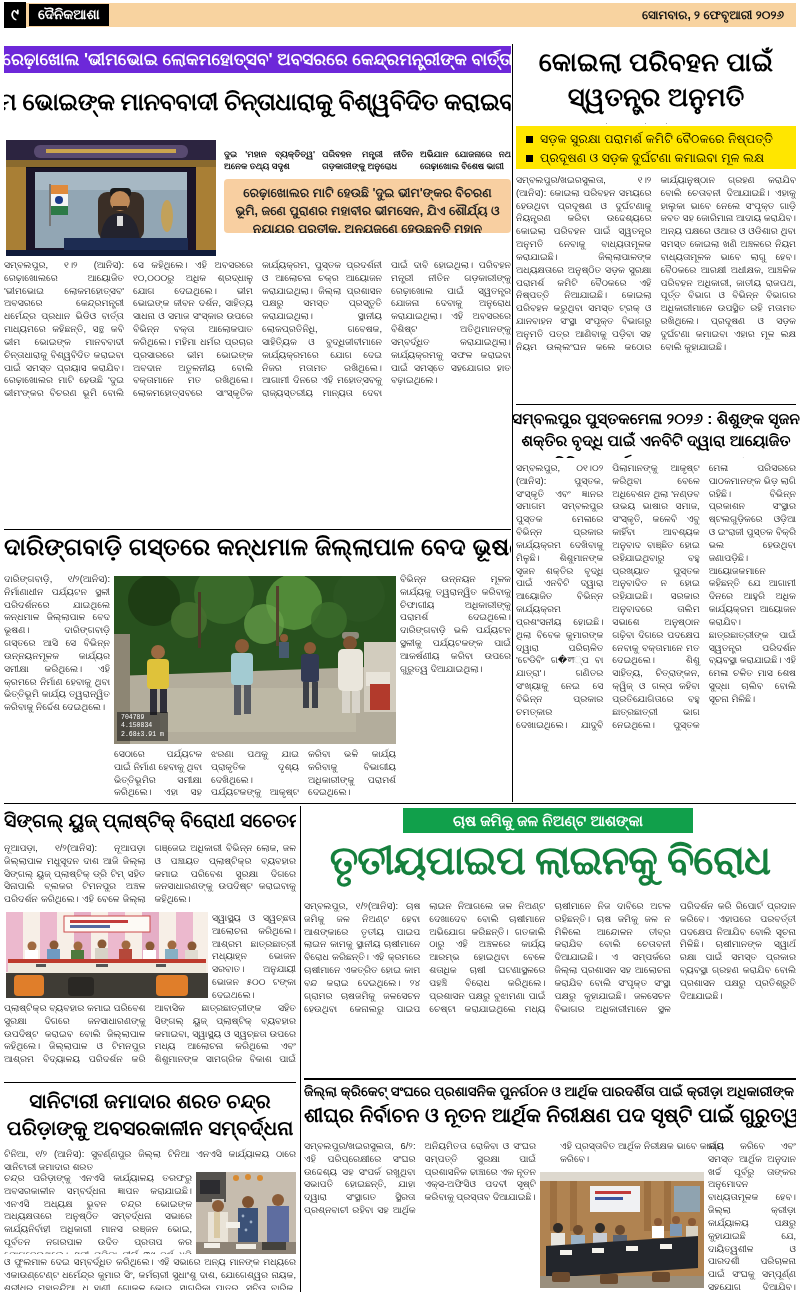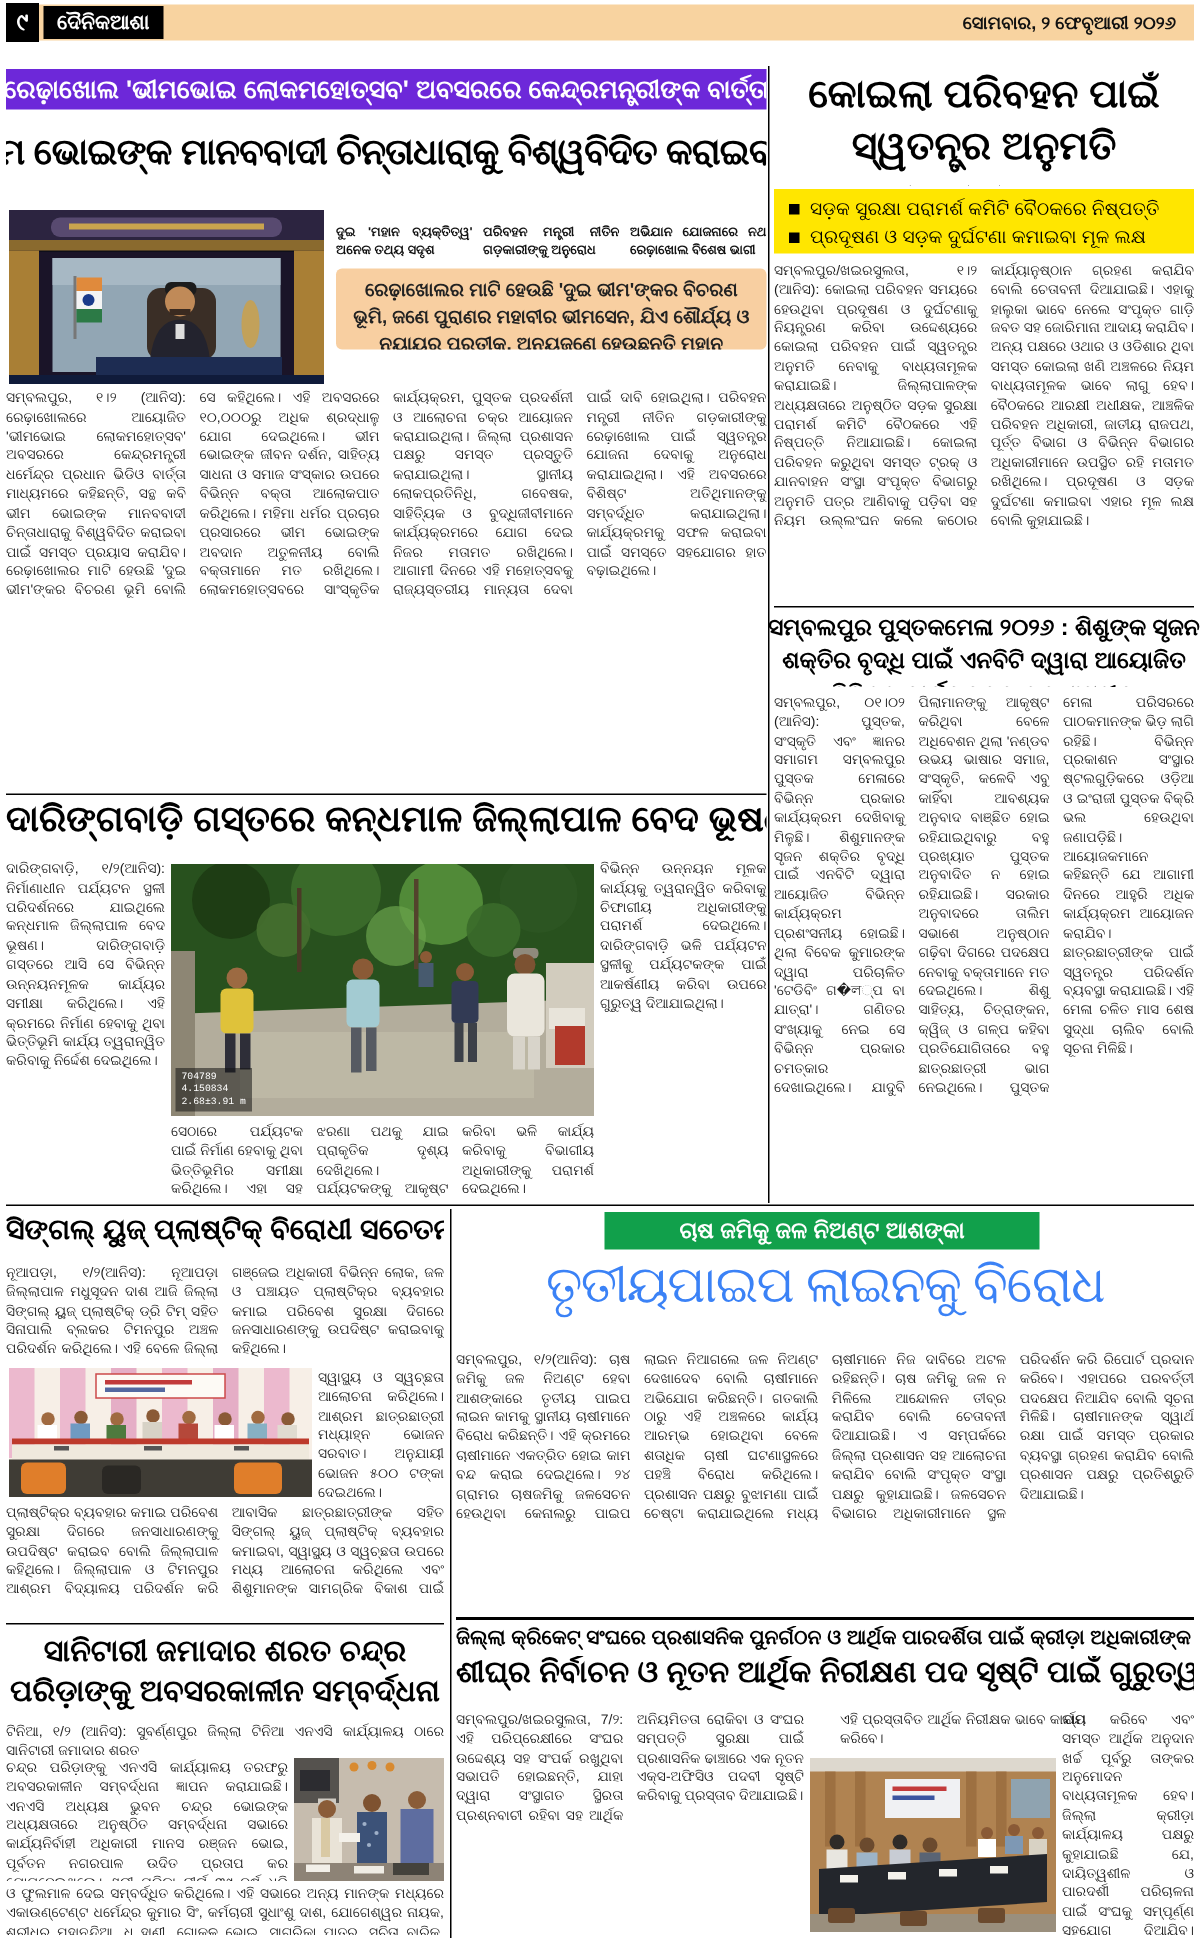--- a/index.html
+++ b/index.html
@@ -15,21 +15,21 @@
   .rv{background:#000;width:1px;}
   .rh{background:#000;height:1px;}
   .rh2{background:#000;height:2px;}
   
   .kickbar{background:#6d28d9;color:#fff;font-weight:bold;font-size:17px;display:flex;align-items:center;justify-content:center;white-space:nowrap;overflow:hidden;}
   .h1{font-weight:bold;font-size:24px;letter-spacing:-0.5px;white-space:nowrap;overflow:hidden;text-align:center;display:flex;align-items:center;justify-content:center;color:#000;}
   .h2{font-weight:bold;font-size:26px;line-height:1.35;text-align:center;color:#000;overflow:hidden;}
   .h3{font-weight:bold;font-size:15.5px;line-height:1.45;text-align:center;color:#000;overflow:hidden;}
   .h4{font-weight:bold;font-size:24px;text-align:center;white-space:nowrap;overflow:hidden;color:#000;}
   .h5{font-weight:bold;font-size:19px;text-align:center;white-space:nowrap;overflow:hidden;color:#000;}
-  .h6{font-weight:normal;font-size:34px;letter-spacing:-1px;text-align:center;white-space:nowrap;overflow:hidden;color:#3b82f6;}
+  .h6{font-weight:bold;font-size:40px;letter-spacing:-1px;text-align:center;white-space:nowrap;overflow:hidden;color:#15803d;}
   .h7{font-weight:bold;font-size:20px;text-align:center;white-space:nowrap;overflow:hidden;color:#000;}
   .h8{font-weight:bold;font-size:20px;line-height:1.35;text-align:center;color:#000;overflow:hidden;}
   .k7{font-weight:bold;font-size:13.5px;text-align:center;white-space:nowrap;overflow:hidden;color:#000;}
   
   .body{font-size:9.3px;line-height:1.38;text-align:justify;overflow:hidden;color:#1c1c1c;}
   .c2{column-count:2;column-gap:9px;}
   .c3{column-count:3;column-gap:9px;}
   .c4{column-count:4;column-gap:9px;}
   
   .deckrow{display:flex;gap:7px;margin-top:11px;}
@@ -221,21 +221,21 @@
 
   <div class="abs body" style="left:212px;top:912px;width:84px;height:86px;">ସ୍ୱାସ୍ଥ୍ୟ ଓ ସ୍ୱଚ୍ଛତା ଆଲୋଚନା କରିଥିଲେ। ଆଶ୍ରମ ଛାତ୍ରଛାତ୍ରୀ ମଧ୍ୟାହ୍ନ ଭୋଜନ ସରବାତ। ଅନୁଯାୟୀ ଭୋଜନ ୫୦୦ ଟଙ୍କା ଦେଇଥିଲେ।</div>
   <div class="abs body c2" style="left:4px;top:1002px;width:292px;height:74px;">ପ୍ଲାଷ୍ଟିକ୍‌ର ବ୍ୟବହାର କମାଇ ପରିବେଶ ସୁରକ୍ଷା ଦିଗରେ ଜନସାଧାରଣଙ୍କୁ ଉପଦିଷ୍ଟ କରାଇବ ବୋଲି ଜିଲ୍ଲାପାଳ କହିଥିଲେ। ଜିଲ୍ଲାପାଳ ଓ ଟିମନପୁର ଆଶ୍ରମ ବିଦ୍ୟାଳୟ ପରିଦର୍ଶନ କରି ଆବାସିକ ଛାତ୍ରଛାତ୍ରୀଙ୍କ ସହିତ ସିଙ୍ଗଲ୍ ୟୁଜ୍ ପ୍ଲାଷ୍ଟିକ୍ ବ୍ୟବହାର କମାଇବା, ସ୍ୱାସ୍ଥ୍ୟ ଓ ସ୍ୱଚ୍ଛତା ଉପରେ ମଧ୍ୟ ଆଲୋଚନା କରିଥିଲେ ଏବଂ ଶିଶୁମାନଙ୍କ ସାମଗ୍ରିକ ବିକାଶ ପାଇଁ ସକ୍ରିୟ ସହଭାଗିତା ବୋଲି ଜିଲ୍ଲାପାଳ ମତ ପ୍ରକାଶ କରିଥିଲେ।</div>
 
   <div class="abs gkick" style="left:403px;top:808px;width:290px;height:25px;">ଚାଷ ଜମିକୁ ଜଳ ନିଅଣ୍ଟ ଆଶଙ୍କା</div>
   <div class="abs h6" style="left:304px;top:838px;width:492px;height:56px;">ତୃତୀୟପାଇପ ଲାଇନକୁ ବିରୋଧ</div>
   <div class="abs body c4" style="left:304px;top:900px;width:492px;height:172px;">ସମ୍ବଲପୁର, ୧/୨(ଆନିସ): ଚାଷ ଜମିକୁ ଜଳ ନିଅଣ୍ଟ ହେବା ଆଶଙ୍କାରେ ତୃତୀୟ ପାଇପ ଲାଇନ କାମକୁ ସ୍ଥାନୀୟ ଚାଷୀମାନେ ବିରୋଧ କରିଛନ୍ତି। ଏହି କ୍ରମରେ ଚାଷୀମାନେ ଏକତ୍ରିତ ହୋଇ କାମ ବନ୍ଦ କରାଇ ଦେଇଥିଲେ। ୨୪ ଗ୍ରାମର ଚାଷଜମିକୁ ଜଳସେଚନ ହେଉଥିବା କେନାଲରୁ ପାଇପ ଲାଇନ ନିଆଗଲେ ଜଳ ନିଅଣ୍ଟ ଦେଖାଦେବ ବୋଲି ଚାଷୀମାନେ ଅଭିଯୋଗ କରିଛନ୍ତି। ଗତକାଲି ଠାରୁ ଏହି ଅଞ୍ଚଳରେ କାର୍ଯ୍ୟ ଆରମ୍ଭ ହୋଇଥିବା ବେଳେ ଶତାଧିକ ଚାଷୀ ଘଟଣାସ୍ଥଳରେ ପହଞ୍ଚି ବିରୋଧ କରିଥିଲେ। ପ୍ରଶାସନ ପକ୍ଷରୁ ବୁଝାମଣା ପାଇଁ ଚେଷ୍ଟା କରାଯାଇଥିଲେ ମଧ୍ୟ ଚାଷୀମାନେ ନିଜ ଦାବିରେ ଅଟଳ ରହିଛନ୍ତି। ଚାଷ ଜମିକୁ ଜଳ ନ ମିଳିଲେ ଆନ୍ଦୋଳନ ତୀବ୍ର କରାଯିବ ବୋଲି ଚେତାବନୀ ଦିଆଯାଇଛି। ଏ ସମ୍ପର୍କରେ ଜିଲ୍ଲା ପ୍ରଶାସନ ସହ ଆଲୋଚନା କରାଯିବ ବୋଲି ସଂପୃକ୍ତ ସଂସ୍ଥା ପକ୍ଷରୁ କୁହାଯାଇଛି। ଜଳସେଚନ ବିଭାଗର ଅଧିକାରୀମାନେ ସ୍ଥଳ ପରିଦର୍ଶନ କରି ରିପୋର୍ଟ ପ୍ରଦାନ କରିବେ। ଏହାପରେ ପରବର୍ତ୍ତୀ ପଦକ୍ଷେପ ନିଆଯିବ ବୋଲି ସୂଚନା ମିଳିଛି। ଚାଷୀମାନଙ୍କ ସ୍ୱାର୍ଥ ରକ୍ଷା ପାଇଁ ସମସ୍ତ ପ୍ରକାର ବ୍ୟବସ୍ଥା ଗ୍ରହଣ କରାଯିବ ବୋଲି ପ୍ରଶାସନ ପକ୍ଷରୁ ପ୍ରତିଶ୍ରୁତି ଦିଆଯାଇଛି।</div>
 
   <div class="abs k7" style="left:304px;top:1084px;width:492px;height:20px;">ଜିଲ୍ଲା କ୍ରିକେଟ୍ ସଂଘରେ ପ୍ରଶାସନିକ ପୁନର୍ଗଠନ ଓ ଆର୍ଥିକ ପାରଦର୍ଶିତା ପାଇଁ କ୍ରୀଡ଼ା ଅଧିକାରୀଙ୍କ ନିର୍ଦ୍ଦେଶ</div>
   <div class="abs h7" style="left:304px;top:1104px;width:492px;height:30px;">ଶୀଘ୍ର ନିର୍ବାଚନ ଓ ନୂତନ ଆର୍ଥିକ ନିରୀକ୍ଷଣ ପଦ ସୃଷ୍ଟି ପାଇଁ ଗୁରୁତ୍ୱ</div>
-  <div class="abs body c2" style="left:304px;top:1140px;width:232px;height:150px;">ସମ୍ବଲପୁର/ଖଇରସୁଲତା, 7/୨: ଏହି ପରିପ୍ରେକ୍ଷୀରେ ସଂଘର ଉଦ୍ଦେଶ୍ୟ ସହ ସଂପର୍କ ରଖୁଥିବା ସଭାପତି ହୋଇଛନ୍ତି, ଯାହା ଦ୍ୱାରା ସଂସ୍ଥାଗତ ସ୍ଥିରତା ପ୍ରଶ୍ନବାଚୀ ରହିବା ସହ ଆର୍ଥିକ ଅନିୟମିତତା ରୋକିବା ଓ ସଂଘର ସମ୍ପତ୍ତି ସୁରକ୍ଷା ପାଇଁ ପ୍ରଶାସନିକ ଢାଞ୍ଚାରେ ଏକ ନୂତନ ଏକ୍ସ-ଅଫିସିଓ ପଦବୀ ସୃଷ୍ଟି କରିବାକୁ ପ୍ରସ୍ତାବ ଦିଆଯାଇଛି।</div>
+  <div class="abs body c2" style="left:304px;top:1140px;width:232px;height:150px;">ସମ୍ବଲପୁର/ଖଇରସୁଲତା, 6/୨: ଏହି ପରିପ୍ରେକ୍ଷୀରେ ସଂଘର ଉଦ୍ଦେଶ୍ୟ ସହ ସଂପର୍କ ରଖୁଥିବା ସଭାପତି ହୋଇଛନ୍ତି, ଯାହା ଦ୍ୱାରା ସଂସ୍ଥାଗତ ସ୍ଥିରତା ପ୍ରଶ୍ନବାଚୀ ରହିବା ସହ ଆର୍ଥିକ ଅନିୟମିତତା ରୋକିବା ଓ ସଂଘର ସମ୍ପତ୍ତି ସୁରକ୍ଷା ପାଇଁ ପ୍ରଶାସନିକ ଢାଞ୍ଚାରେ ଏକ ନୂତନ ଏକ୍ସ-ଅଫିସିଓ ପଦବୀ ସୃଷ୍ଟି କରିବାକୁ ପ୍ରସ୍ତାବ ଦିଆଯାଇଛି।</div>
   <div class="abs body" style="left:560px;top:1140px;width:164px;height:30px;">ଏହି ପ୍ରସ୍ତାବିତ ଆର୍ଥିକ ନିରୀକ୍ଷକ ଭାବେ କାର୍ଯ୍ୟ କରିବେ।</div>
 
   <div class="abs photo" style="left:540px;top:1172px;width:164px;height:116px;">
     <svg viewBox="0 0 164 116" preserveAspectRatio="none">
       <rect width="164" height="116" fill="#b08351"></rect>
       <rect y="0" width="164" height="9" fill="#ddd8ce"></rect>
       <rect x="10" y="9" width="7" height="50" fill="#96683a" opacity="0.7"></rect>
       <rect x="30" y="9" width="7" height="50" fill="#96683a" opacity="0.7"></rect>
       <rect x="104" y="9" width="7" height="50" fill="#96683a" opacity="0.7"></rect>
       <rect x="124" y="9" width="7" height="50" fill="#96683a" opacity="0.7"></rect>

